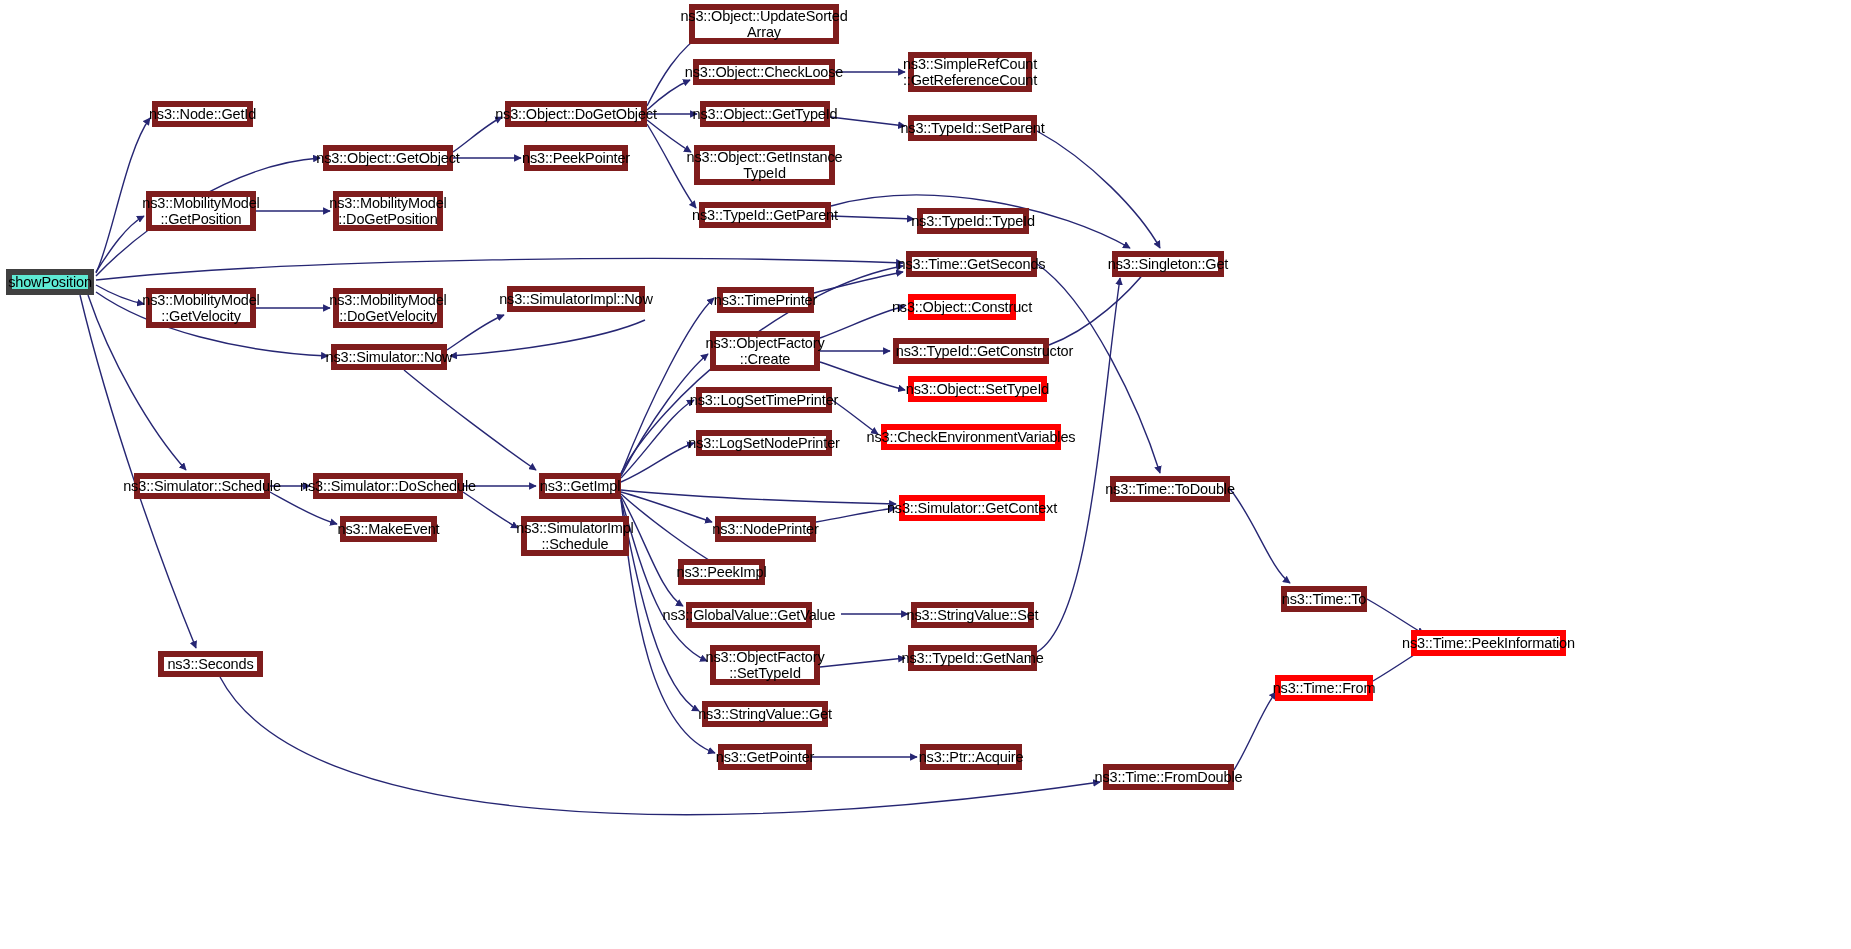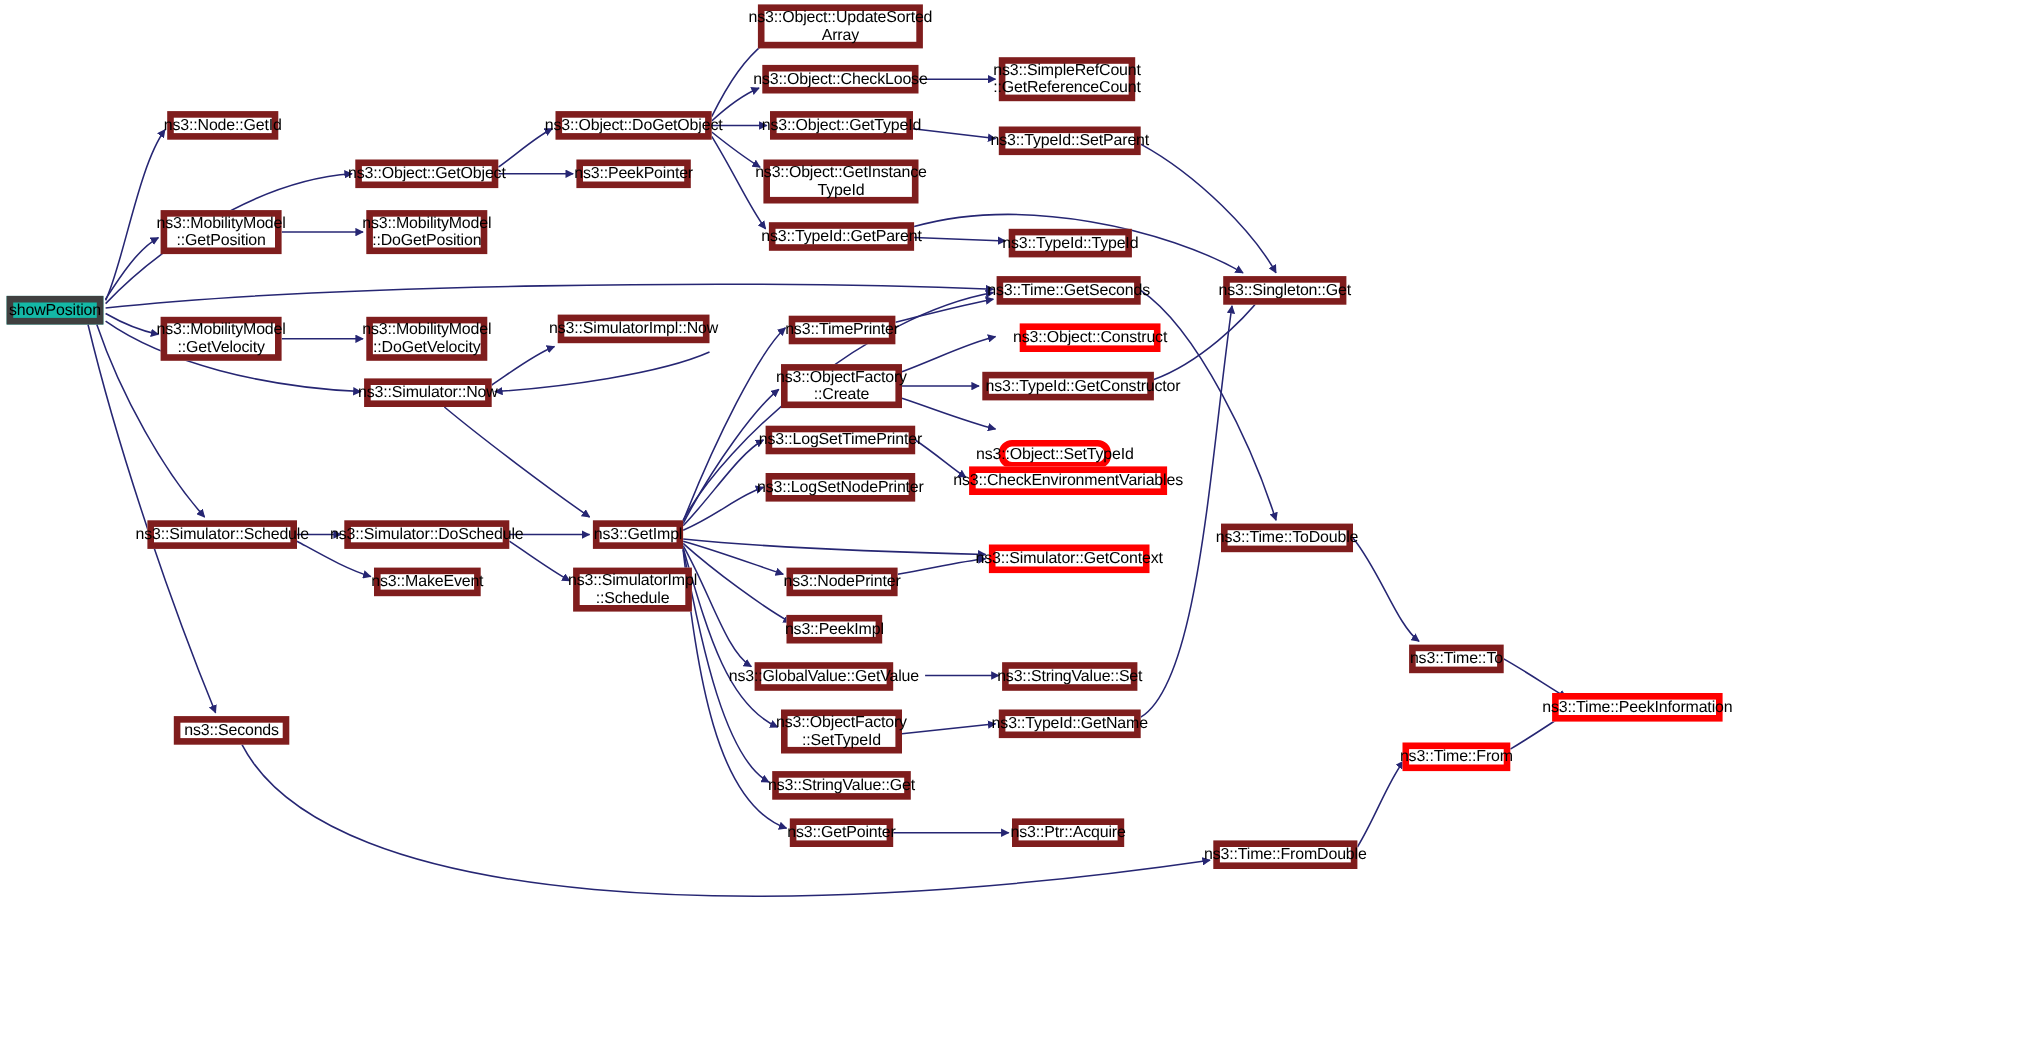--- a/index.html
+++ b/index.html
@@ -38,21 +38,21 @@
     line-height: 16px;
     letter-spacing: -0.15px;
     white-space: pre-line;
     padding: 0 3px;
     z-index: 2;
   }
   .node.red {
     border-color: #ff0000;
   }
   .node.current {
-    background: #14b8a6;
+    background: #5eead4;
     border-color: #404040;
   }
 </style>
 </head>
 <body>
 
 <div id="graph">
   <svg id="edge-layer" viewBox="0 0 1851 949">
     <defs>
       <marker id="arrow" viewBox="0 0 10 10" refX="9" refY="5" markerWidth="5.5" markerHeight="5.5" orient="auto-start-reverse">
@@ -149,34 +149,34 @@
       <div class="node" style="left: 700px; top: 101px; width: 130px; height: 26px;">ns3::Object::GetTypeId</div>
       <div class="node" style="left: 694px; top: 145px; width: 141px; height: 40px;">ns3::Object::GetInstance
 TypeId</div>
       <div class="node" style="left: 699px; top: 202px; width: 132px; height: 26px;">ns3::TypeId::GetParent</div>
       <div class="node" style="left: 717px; top: 287px; width: 97px; height: 26px;">ns3::TimePrinter</div>
       <div class="node" style="left: 710px; top: 331px; width: 110px; height: 40px;">ns3::ObjectFactory
 ::Create</div>
       <div class="node" style="left: 696px; top: 387px; width: 136px; height: 26px;">ns3::LogSetTimePrinter</div>
       <div class="node" style="left: 696px; top: 430px; width: 136px; height: 26px;">ns3::LogSetNodePrinter</div>
       <div class="node" style="left: 715px; top: 516px; width: 101px; height: 26px;">ns3::NodePrinter</div>
-      <div class="node" style="left: 715px; top: 559px; width: 87px; height: 26px;">ns3::PeekImpl</div>
+      <div class="node" style="left: 678px; top: 559px; width: 87px; height: 26px;">ns3::PeekImpl</div>
       <div class="node" style="left: 686px; top: 602px; width: 126px; height: 26px;">ns3::GlobalValue::GetValue</div>
       <div class="node" style="left: 710px; top: 645px; width: 110px; height: 40px;">ns3::ObjectFactory
 ::SetTypeId</div>
       <div class="node" style="left: 702px; top: 701px; width: 126px; height: 26px;">ns3::StringValue::Get</div>
       <div class="node" style="left: 718px; top: 744px; width: 94px; height: 26px;">ns3::GetPointer</div>
       <div class="node" style="left: 908px; top: 52px; width: 124px; height: 40px;">ns3::SimpleRefCount
 ::GetReferenceCount</div>
       <div class="node" style="left: 908px; top: 115px; width: 129px; height: 26px;">ns3::TypeId::SetParent</div>
       <div class="node" style="left: 917px; top: 208px; width: 112px; height: 26px;">ns3::TypeId::TypeId</div>
       <div class="node" style="left: 906px; top: 251px; width: 131px; height: 26px;">ns3::Time::GetSeconds</div>
-      <div class="node red" style="left: 908px; top: 294px; width: 128px; height: 26px; margin-left: 19px;">ns3::Object::Construct</div>
+      <div class="node red" style="left: 908px; top: 294px; width: 108px; height: 26px;">ns3::Object::Construct</div>
       <div class="node" style="left: 893px; top: 338px; width: 156px; height: 26px; padding-left: 30px;">ns3::TypeId::GetConstructor</div>
-      <div class="node red" style="left: 908px; top: 400px; width: 102px; height: 26px; border-radius: 12px;">ns3::Object::SetTypeId</div>
+      <div class="node red" style="left: 908px; top: 376px; width: 139px; height: 26px;">ns3::Object::SetTypeId</div>
       <div class="node red" style="left: 881px; top: 424px; width: 180px; height: 26px;">ns3::CheckEnvironmentVariables</div>
       <div class="node red" style="left: 899px; top: 495px; width: 146px; height: 26px;">ns3::Simulator::GetContext</div>
       <div class="node" style="left: 911px; top: 602px; width: 123px; height: 26px;">ns3::StringValue::Set</div>
       <div class="node" style="left: 908px; top: 645px; width: 129px; height: 26px;">ns3::TypeId::GetName</div>
       <div class="node" style="left: 920px; top: 744px; width: 102px; height: 26px;">ns3::Ptr::Acquire</div>
       <div class="node" style="left: 1112px; top: 251px; width: 112px; height: 26px;">ns3::Singleton::Get</div>
       <div class="node" style="left: 1110px; top: 476px; width: 120px; height: 26px;">ns3::Time::ToDouble</div>
       <div class="node" style="left: 1281px; top: 586px; width: 86px; height: 26px;">ns3::Time::To</div>
       <div class="node red" style="left: 1275px; top: 675px; width: 98px; height: 26px;">ns3::Time::From</div>
       <div class="node" style="left: 1103px; top: 764px; width: 131px; height: 26px;">ns3::Time::FromDouble</div>

